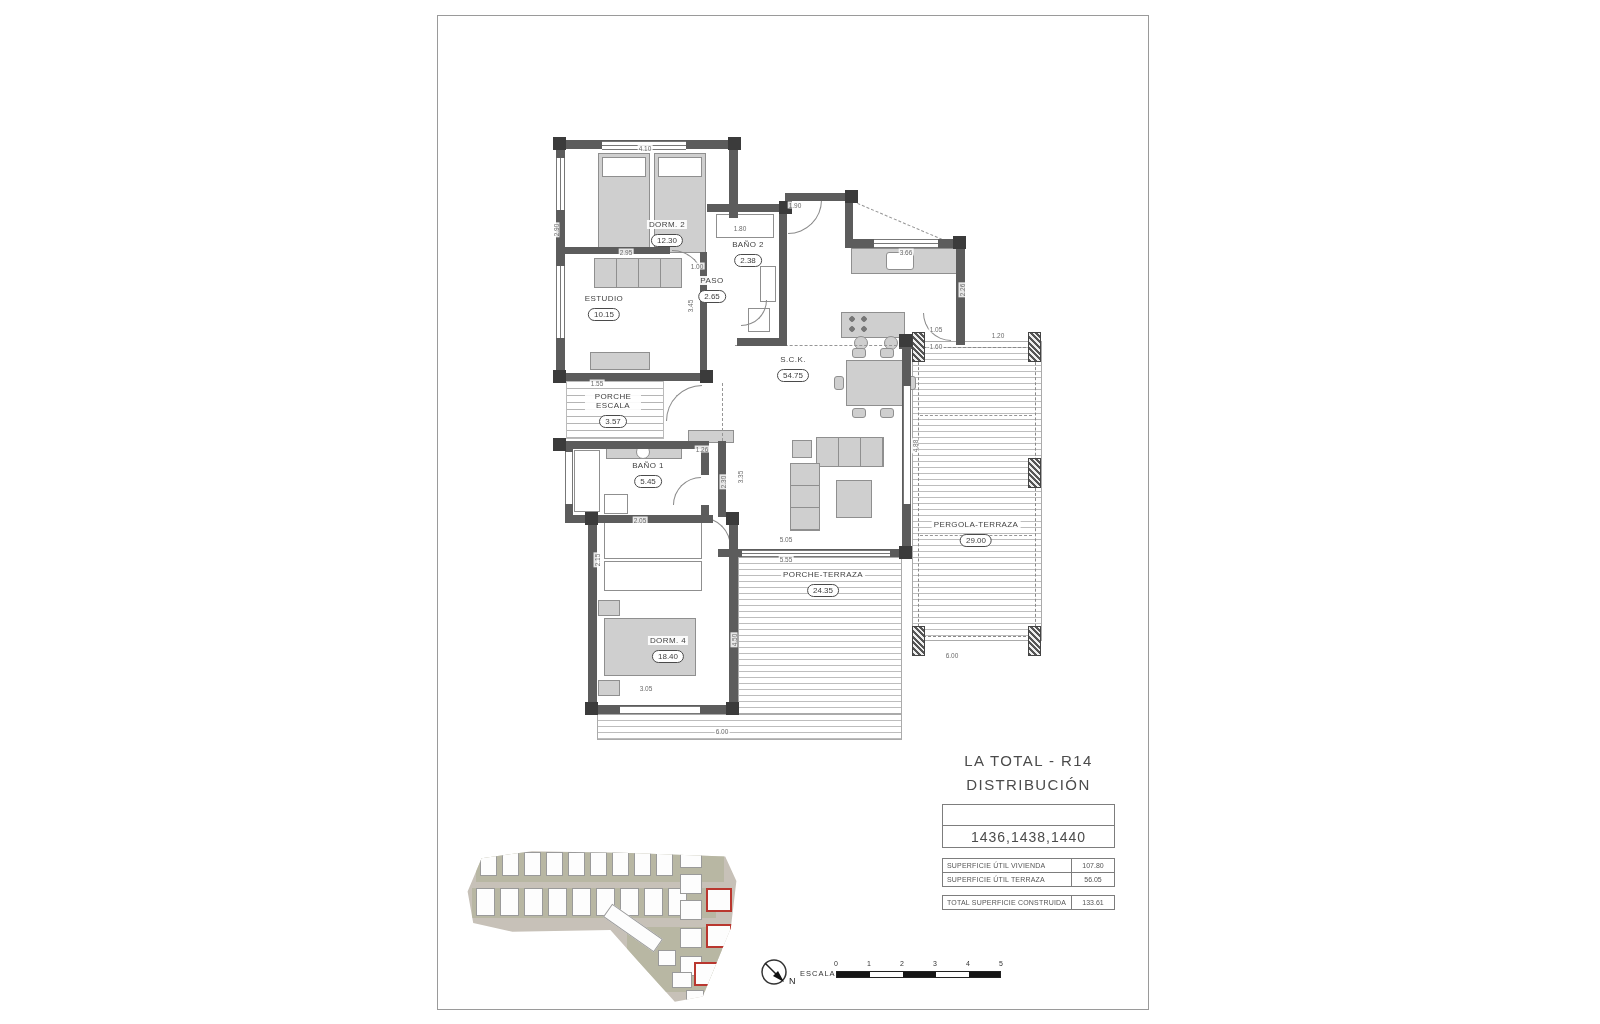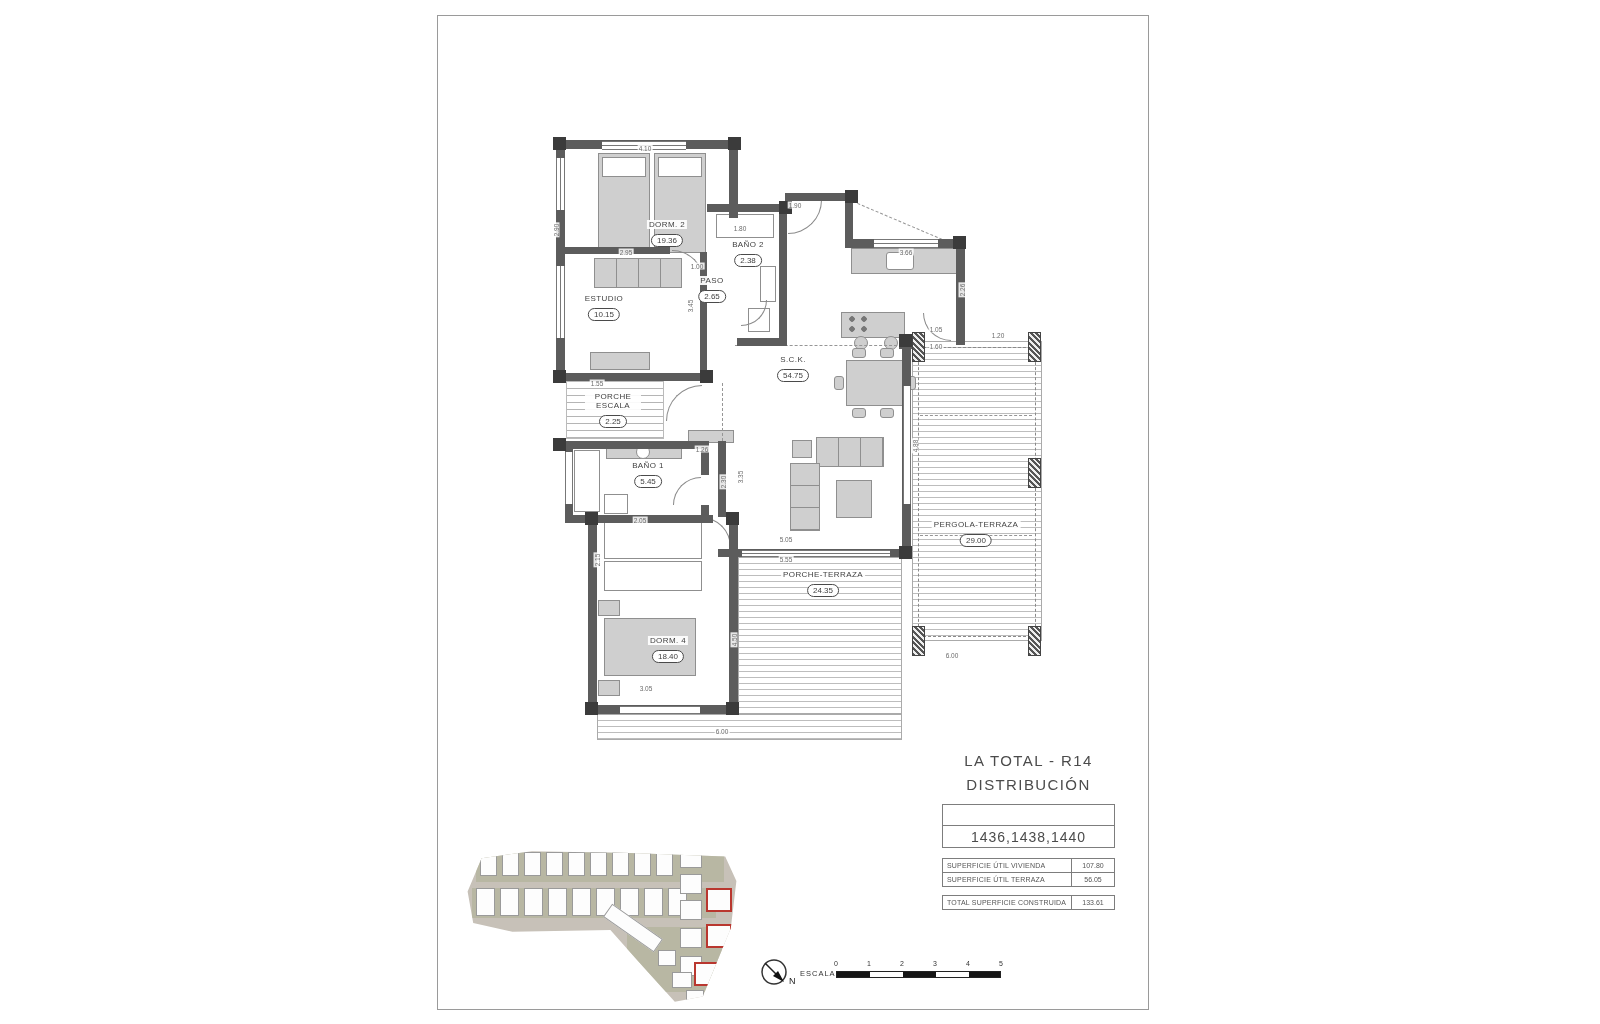--- a/index.html
+++ b/index.html
@@ -95,21 +95,21 @@
   <div class="deck" style="left:912px;top:341px;width:130px;height:300px"></div>
   <div class="dashline" style="left:918px;top:347px;width:116px;height:288px;border:1px dashed #8a8a8a"></div>
   <div class="dashline" style="left:920px;top:415px;width:112px"></div>
   <div class="dashline" style="left:920px;top:535px;width:112px"></div>
   <div class="dashline" style="left:853px;top:201px;width:112px;transform:rotate(23deg);transform-origin:left top"></div>
   <div class="dashline" style="left:735px;top:345px;width:167px"></div>
   <div class="dashv" style="left:722px;top:383px;height:58px"></div>
 
   <div class="room-tag" style="left:667px;top:220px">
     <div class="rname">DORM. 2</div>
-    <div class="area-box">19.36</div>
+    <div class="area-box">12.30</div>
   </div>
   <div class="room-tag" style="left:748px;top:240px">
     <div class="rname">BAÑO 2</div>
     <div class="area-box">2.38</div>
   </div>
   <div class="room-tag" style="left:604px;top:294px">
     <div class="rname">ESTUDIO</div>
     <div class="area-box">10.15</div>
   </div>
   <div class="room-tag" style="left:712px;top:276px">
@@ -119,21 +119,21 @@
   <div class="room-tag" style="left:793px;top:355px">
     <div class="rname">S.C.K.</div>
     <div class="area-box">54.75</div>
   </div>
   <div class="room-tag" style="left:648px;top:461px">
     <div class="rname">BAÑO 1</div>
     <div class="area-box">5.45</div>
   </div>
   <div class="room-tag wrap" style="left:613px;top:392px">
     <div class="rname">PORCHE ESCALA</div>
-    <div class="area-box">2.25</div>
+    <div class="area-box">3.57</div>
   </div>
   <div class="room-tag" style="left:668px;top:636px">
     <div class="rname">DORM. 4</div>
     <div class="area-box">18.40</div>
   </div>
   <div class="room-tag" style="left:823px;top:570px">
     <div class="rname">PORCHE-TERRAZA</div>
     <div class="area-box">24.35</div>
   </div>
   <div class="room-tag" style="left:976px;top:520px">

